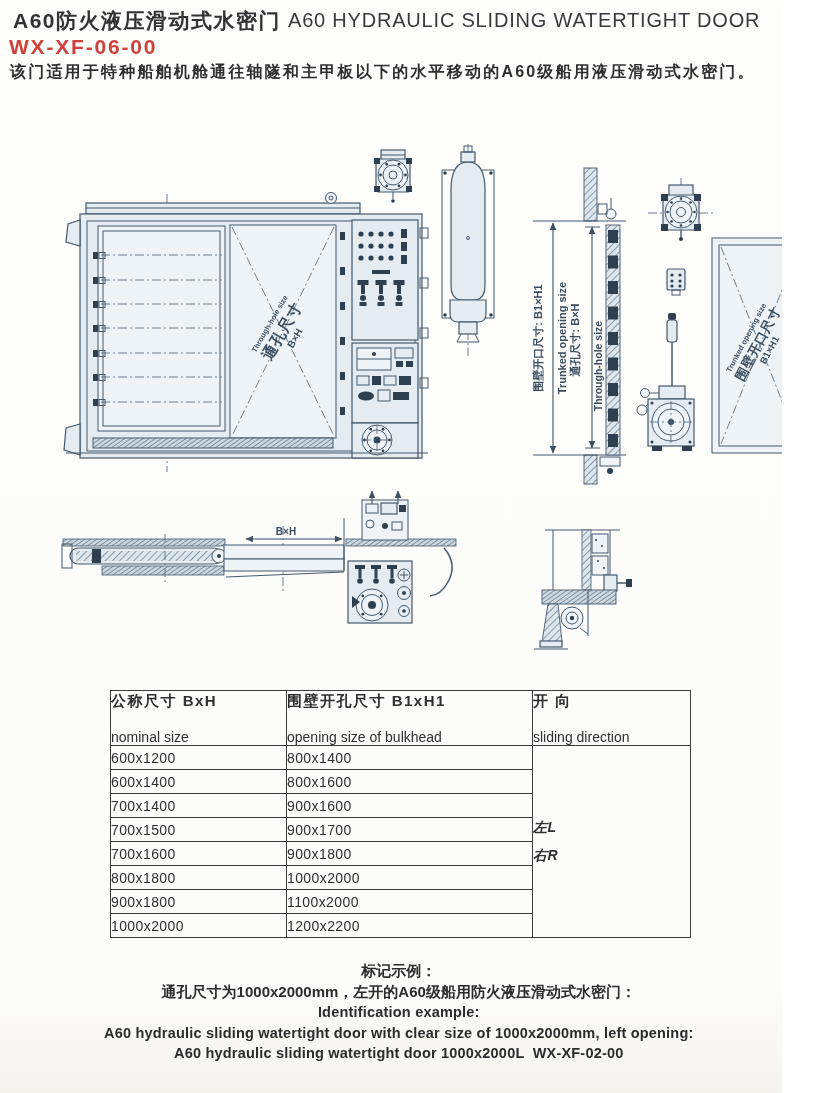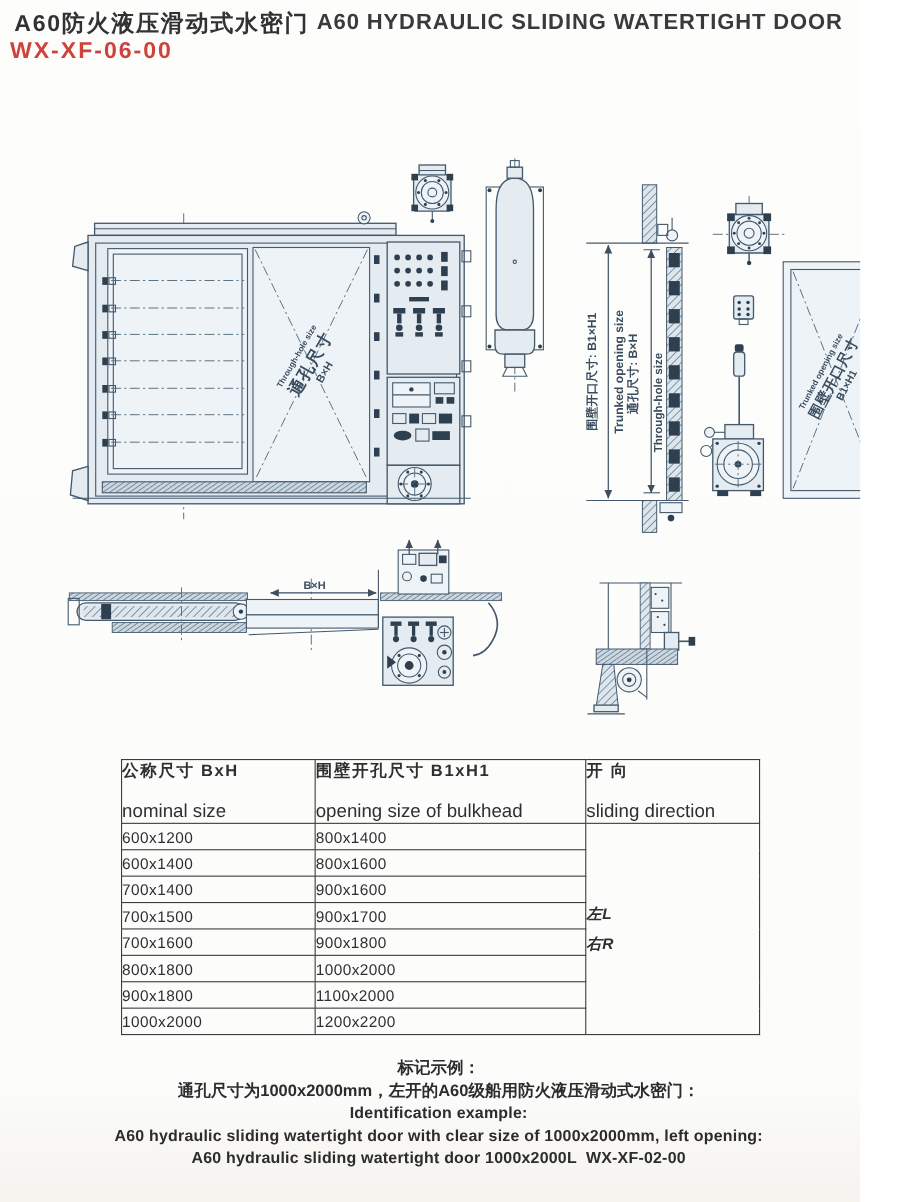--- a/index.html
+++ b/index.html
@@ -1,35 +1,35 @@
 <!DOCTYPE html>
 <html><head>
 <meta charset="utf-8">
 <style>
   * { margin:0; padding:0; box-sizing:border-box; }
   html,body { width:830px; height:1093px; font-family:"Liberation Sans",sans-serif; }
   .page { position:relative; width:782px; height:1093px; overflow:hidden;
           background:linear-gradient(180deg,#fdfdfc 0%,#fcfcfb 90%,#f5f3ee 100%); color:#2d2d2f; }
   .title-zh { position:absolute; left:13px; top:7px; font-size:21px; font-weight:bold;
               letter-spacing:1.5px; color:#323235; }
-  .title-en { position:absolute; left:288px; top:9px; font-size:20px; font-weight:bold;
+  .title-en { position:absolute; left:288px; top:9px; font-size:20px; font-weight:normal;
               letter-spacing:0.8px; color:#3a3a3e; }
   .model    { position:absolute; left:9px;  top:35px; font-size:21px; font-weight:bold;
               letter-spacing:1.8px; color:#cf423c; }
   .desc     { position:absolute; left:10px; top:62px; font-size:16px; font-weight:bold;
               letter-spacing:2.2px; color:#2e2e30; white-space:nowrap; }
   .drawings { position:absolute; left:0; top:128px; }
 
   .spec-table { position:absolute; left:110px; top:690px; border-collapse:collapse; table-layout:fixed; }
   .spec-table th, .spec-table td { border:1.7px solid #3c3c3e; text-align:left; vertical-align:middle;
               color:#2f2f32; }
   .spec-table th { height:55px; }
   .spec-table td { height:24px; font-size:14px; letter-spacing:0.4px; }
   .th-zh { font-size:15px; font-weight:bold; letter-spacing:1.5px; }
-  .th-en { font-size:17px; font-weight:normal; margin-top:18px; }
+  .th-en { font-size:14px; font-weight:normal; margin-top:18px; }
   .dir-cell { font-weight:bold; font-size:14.5px;font-style:italic; }
   .dir + .dir { margin-top:10px; }
 
   .notes { position:absolute; left:104px; top:961px; font-size:15px; font-weight:bold;
            color:#2c2c2e; line-height:20.6px; }
   .notes div { white-space:pre;text-align:center; }
   .notes .en { font-size:14.5px; letter-spacing:0.2px; }
 
   svg .ln  { stroke:#44596c; fill:none; stroke-width:1; }
   svg .ln2 { stroke:#44596c; fill:none; stroke-width:1.5; }
@@ -41,20 +41,21 @@
   svg .dtx { fill:#3a4d5f; font-weight:bold; font-family:"Liberation Sans",sans-serif; }
 </style>
 </head>
 <body>
 
 <div class="page">
 
   <div class="title-zh">A60防火液压滑动式水密门</div>
   <div class="title-en">A60 HYDRAULIC SLIDING WATERTIGHT DOOR</div>
   <div class="model">WX-XF-06-00</div>
+  <div class="desc">该门适用于特种船舶机舱通往轴隧和主甲板以下的水平移动的A60级船用液压滑动式水密门。</div>
 
   <svg class="drawings" width="830" height="562" viewBox="0 0 830 562" xmlns="http://www.w3.org/2000/svg">
     <defs>
       <pattern id="h1" width="5" height="5" patternUnits="userSpaceOnUse" patternTransform="rotate(45)">
         <rect width="5" height="5" fill="#dde6ed"></rect>
         <line x1="0" y1="0" x2="0" y2="5" stroke="#5c7286" stroke-width="1.3"></line>
       </pattern>
       <pattern id="h2" width="3.5" height="3.5" patternUnits="userSpaceOnUse" patternTransform="rotate(55)">
         <rect width="3.5" height="3.5" fill="#ccd8e1"></rect>
         <line x1="0" y1="0" x2="0" y2="3.5" stroke="#45586a" stroke-width="1.1"></line>

